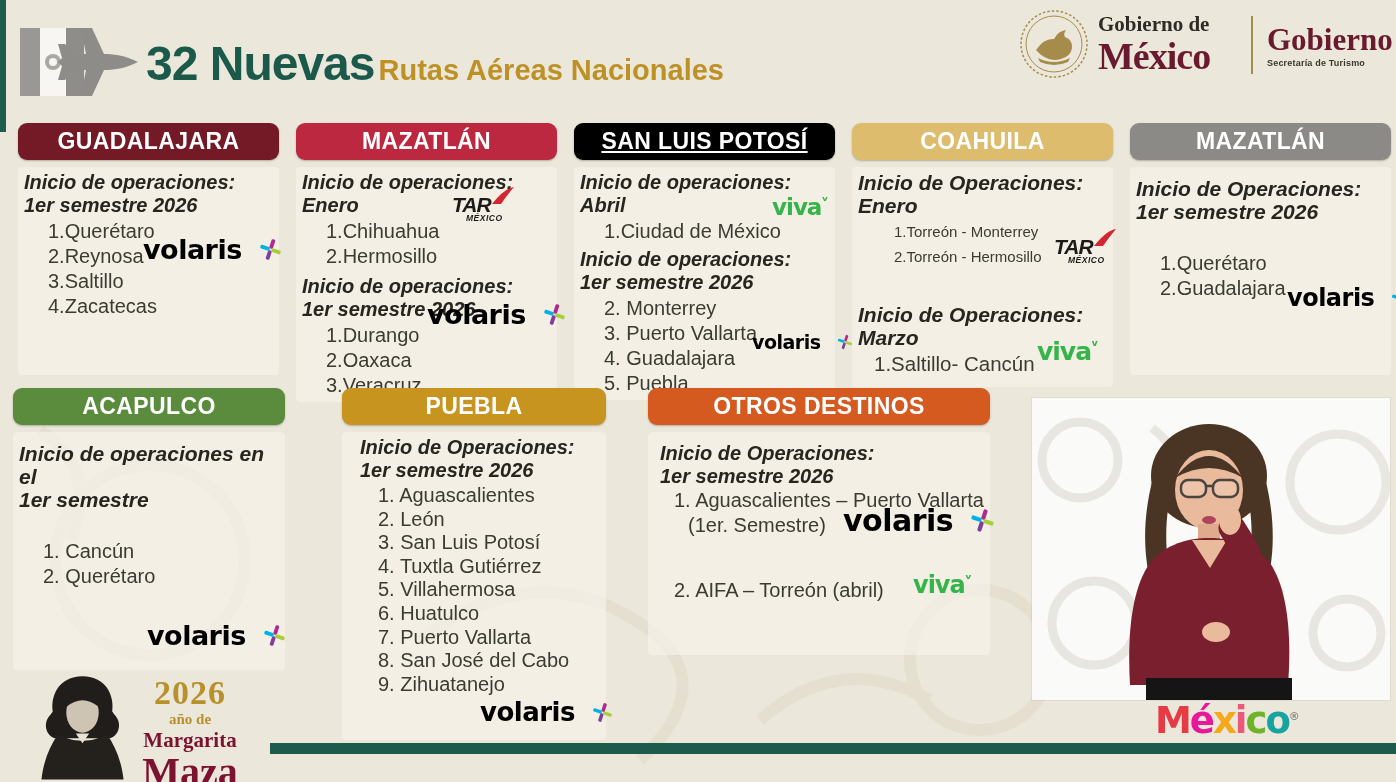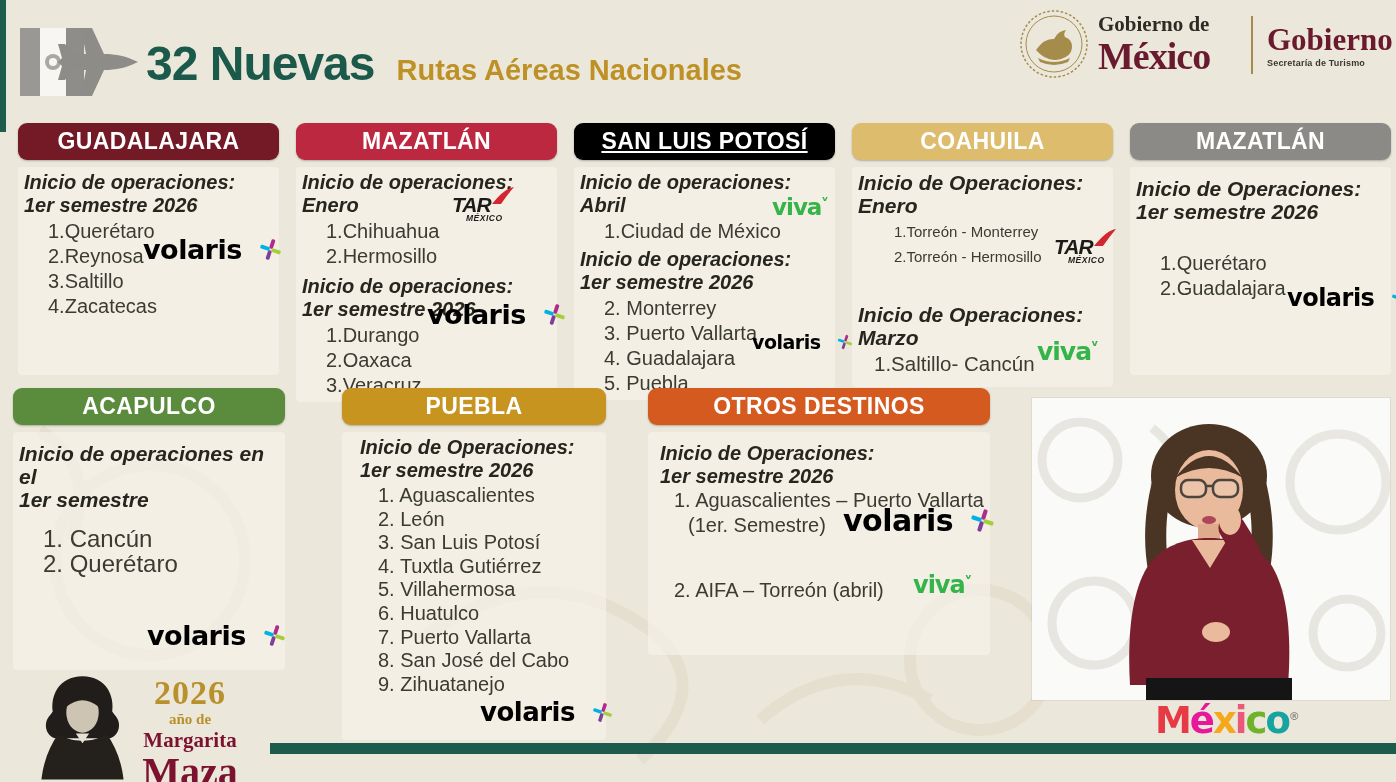--- a/index.html
+++ b/index.html
@@ -4,21 +4,21 @@
 <style>
   html,body { margin:0; padding:0; }
   .page { position:relative; width:1396px; height:782px; background:#EBE7DA; overflow:hidden;
           font-family:"Liberation Sans",sans-serif; }
   .decor { position:absolute; left:0; top:0; width:1396px; height:782px; pointer-events:none; }
 
   
   .edge-stripe { position:absolute; left:0; top:0; width:6px; height:132px; background:#1E5C4E; }
 
   
-  .title-row { position:absolute; left:146px; top:36px; display:flex; align-items:baseline; gap:22px; white-space:nowrap; }
+  .title-row { position:absolute; left:146px; top:36px; display:flex; align-items:baseline; gap:4px; white-space:nowrap; }
   .title-main { font-size:48px; font-weight:800; letter-spacing:-1px; }
   .title-sub  { font-size:29px; font-weight:700; }
 
   
   .gov-text { position:absolute; left:1098px; top:14px; line-height:1; }
   .gov-l1 { font-family:"Liberation Serif",serif; font-weight:700; font-size:21px; color:#2E2B26; }
   .gov-l2 { font-family:"Liberation Serif",serif; font-weight:700; font-size:38px; color:#6A1A2F; margin-top:2px; letter-spacing:-1px; }
   .gov-divider { position:absolute; left:1251px; top:16px; width:2px; height:58px; background:#A68C4B; }
   .dept-block { position:absolute; left:1267px; top:24px; line-height:1; }
   .dept-name { font-family:"Liberation Serif",serif; font-weight:700; font-size:31px; color:#6A1A2F; }
@@ -204,21 +204,21 @@
     </div>
   </div>
 
   <div class="card" style="left:13px;top:388px;width:272px;">
     <div class="card-header" style="background-color: rgb(91, 140, 61);">ACAPULCO</div>
     <div class="card-body" style="min-height:230px;">
       <div class="h-it" style="font-size:21px;margin-top:6px;">
         <div>Inicio de operaciones en el</div>
         <div>1er semestre</div>
       </div>
-      <div class="itms" style="margin-top:15px;font-size:24px;">
+      <div class="itms" style="margin-top:28px;font-size:20px;">
         <div>1. Cancún</div>
         <div>2. Querétaro</div>
       </div>
     </div>
   </div>
 
   <div class="card" style="left:342px;top:388px;width:264px;">
     <div class="card-header" style="background-color: rgb(199, 148, 32);">PUEBLA</div>
     <div class="card-body" style="min-height:300px;">
       <div class="h-it" style="margin-left:12px;">

